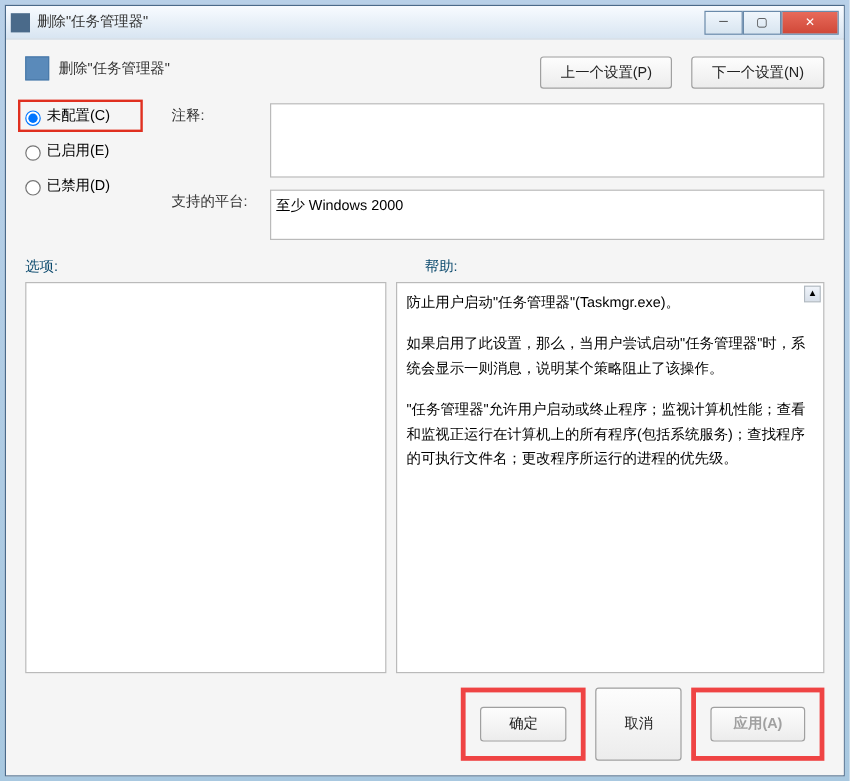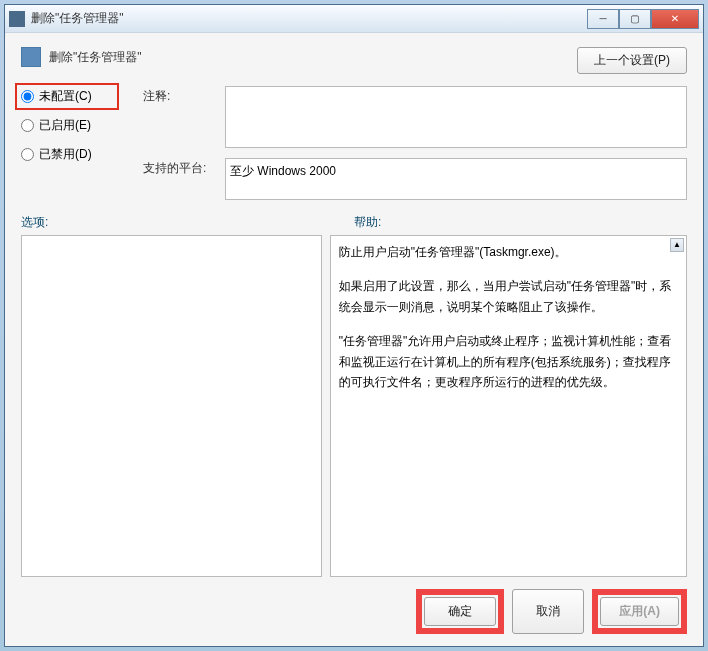--- a/index.html
+++ b/index.html
@@ -98,21 +98,21 @@
 }
 .radio-group {
   display: flex;
   flex-direction: column;
   gap: 12px;
   padding-top: 2px;
   min-width: 92px;
 }
 .radio-item {
   display: flex;
-  align-items: center;
+  align-items: flex-end;
   gap: 5px;
   cursor: pointer;
 }
 .radio-item input { margin: 0; cursor: pointer; }
 .radio-highlight {
   border: 2px solid #e03020;
   padding: 3px 4px;
   margin: -5px -6px;
 }
 .fields {
@@ -180,22 +180,22 @@
   display: flex; align-items: center; justify-content: center;
 }
 .footer {
   display: flex;
   justify-content: flex-end;
   gap: 8px;
   margin-top: 12px;
   padding-bottom: 2px;
 }
 .btn-highlight {
-  border: 6px solid #ef4444;
-  padding: 2px;
+  border: 4px solid #ef4444;
+  padding: 12px;
   display: inline-block;
 }
 .btn-highlight .btn { min-width: 72px; }
 .footer .btn { min-width: 72px; padding: 5px 18px; }
 </style>
 </head>
 <body>
 
 <div class="window">
   <div class="titlebar">
@@ -210,20 +210,21 @@
 
   <div class="content">
 
     <div class="header-row">
       <div class="header-left">
         <span class="policy-icon"></span>
         <span class="policy-title">删除"任务管理器"</span>
       </div>
       <div class="nav-buttons">
         <button class="btn">上一个设置(P)</button>
+        <button class="btn">下一个设置(N)</button>
       </div>
     </div>
 
     <div class="main-area">
       <div class="radio-group">
         <div class="radio-highlight">
           <label class="radio-item">
             <input type="radio" name="state" checked="" style="">
             <span>未配置(C)</span>
           </label>

